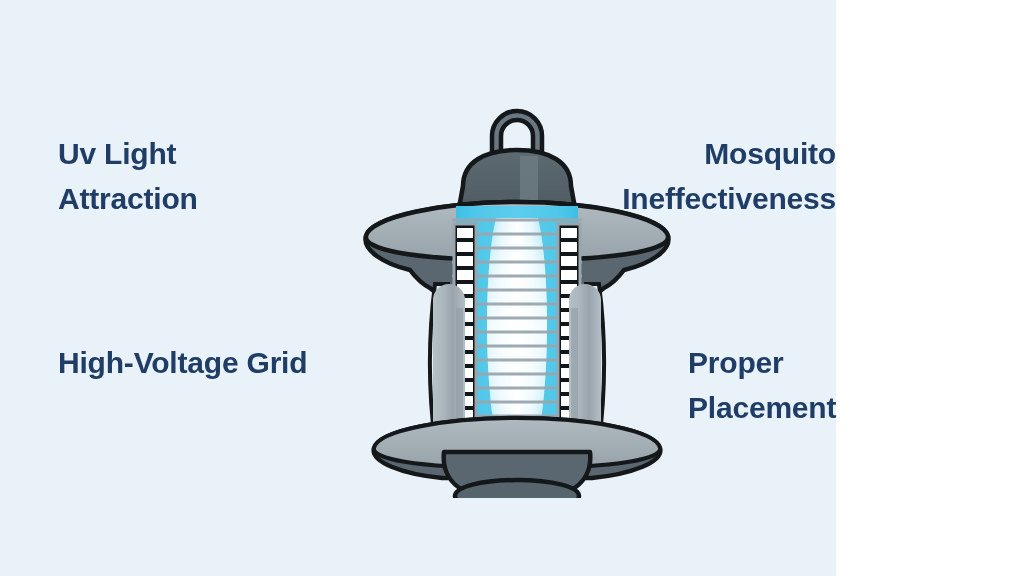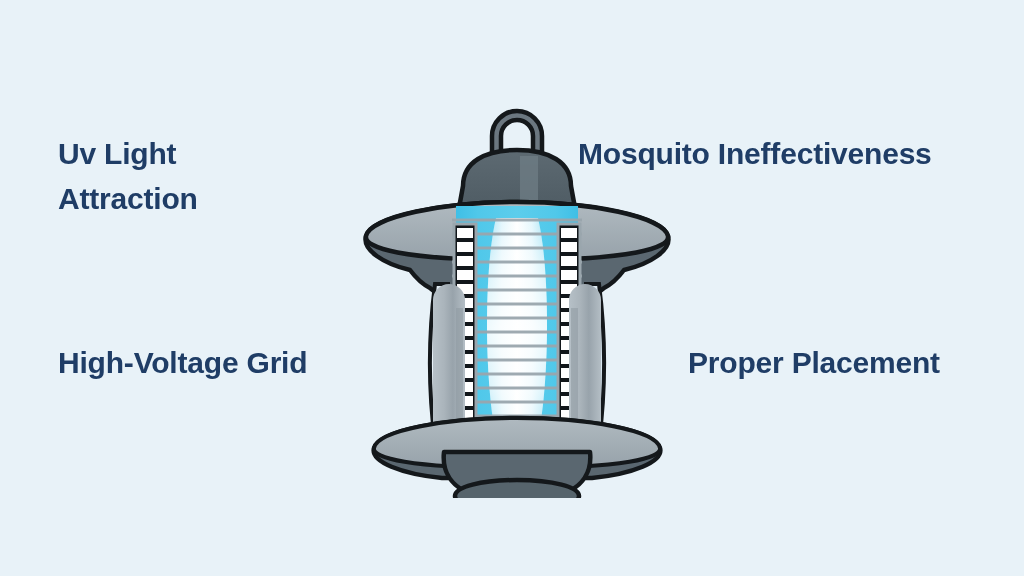--- a/index.html
+++ b/index.html
@@ -7,38 +7,38 @@
     padding: 0;
   }
   body {
     width: 1024px;
     height: 576px;
     overflow: hidden;
     font-family: "Liberation Sans", sans-serif;
   }
   #slide {
     position: relative;
-    width: 1024px;
+    width: 836px;
     height: 576px;
     background: #e8f2f8;
   }
 
   
   .label {
     position: absolute;
     color: #1f3d66;
     font-family: "Liberation Sans", sans-serif;
     font-weight: bold;
     font-size: 30px;
     line-height: 1.5;
     letter-spacing: -0.2px;
     white-space: pre-line;
   }
   #label-tl { left: 58px;  top: 131px; text-align: left; }
-  #label-tr { left: 578px; top: 131px; text-align: left; }
+  #label-tr { left: 578px; top: 131px; text-align: right; }
   #label-bl { left: 58px;  top: 340px; text-align: left; }
   #label-br { left: 688px; top: 340px; text-align: left; }
 
   
   #lamp-illustration {
     position: absolute;
     left: 332px;
     top: 78px;
     width: 370px;
     height: 420px;

